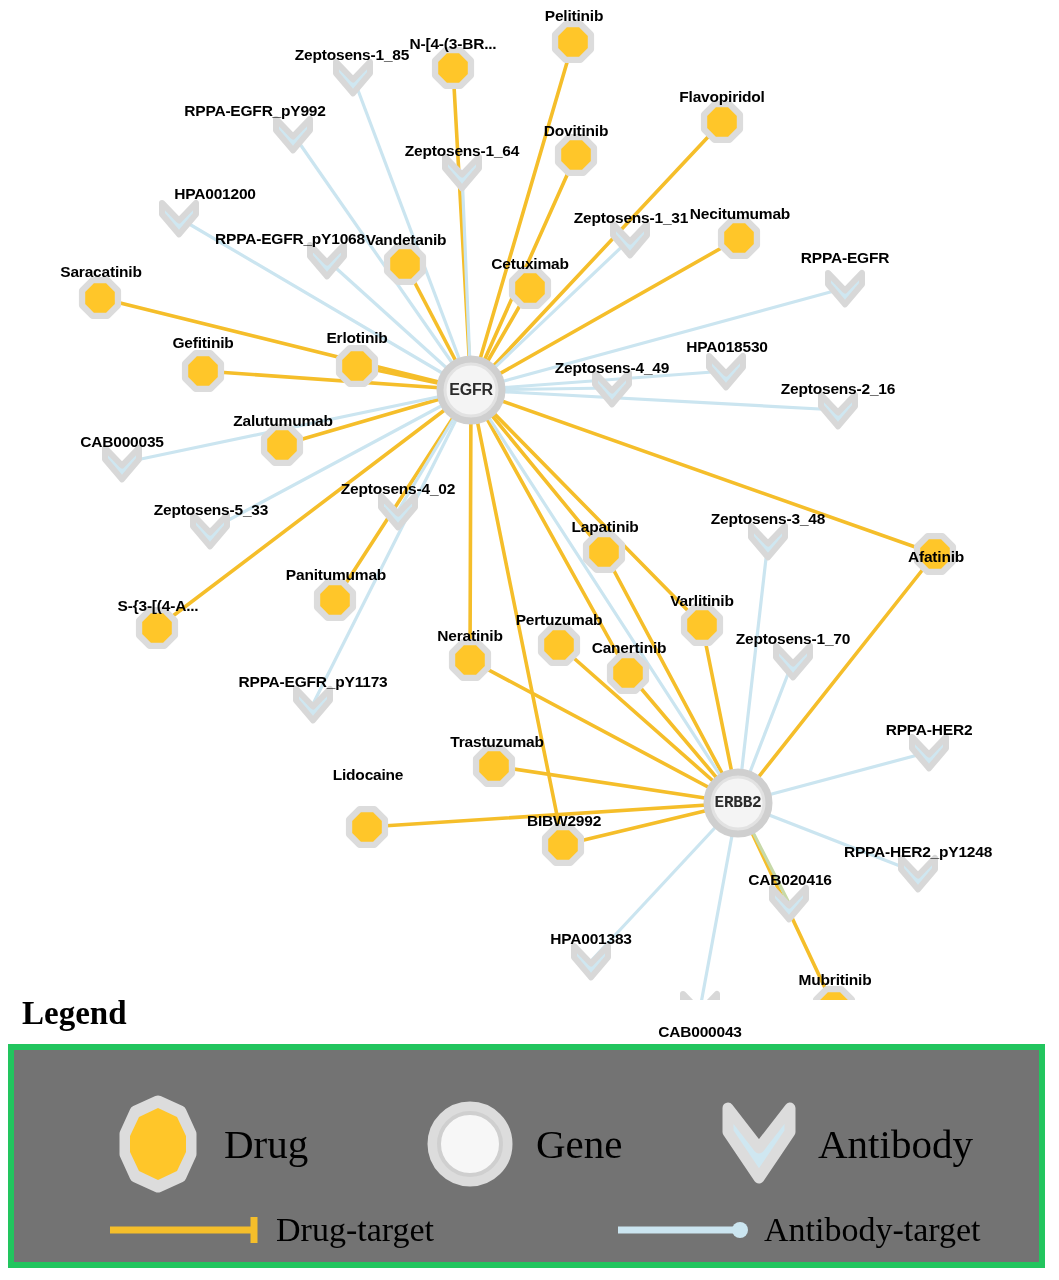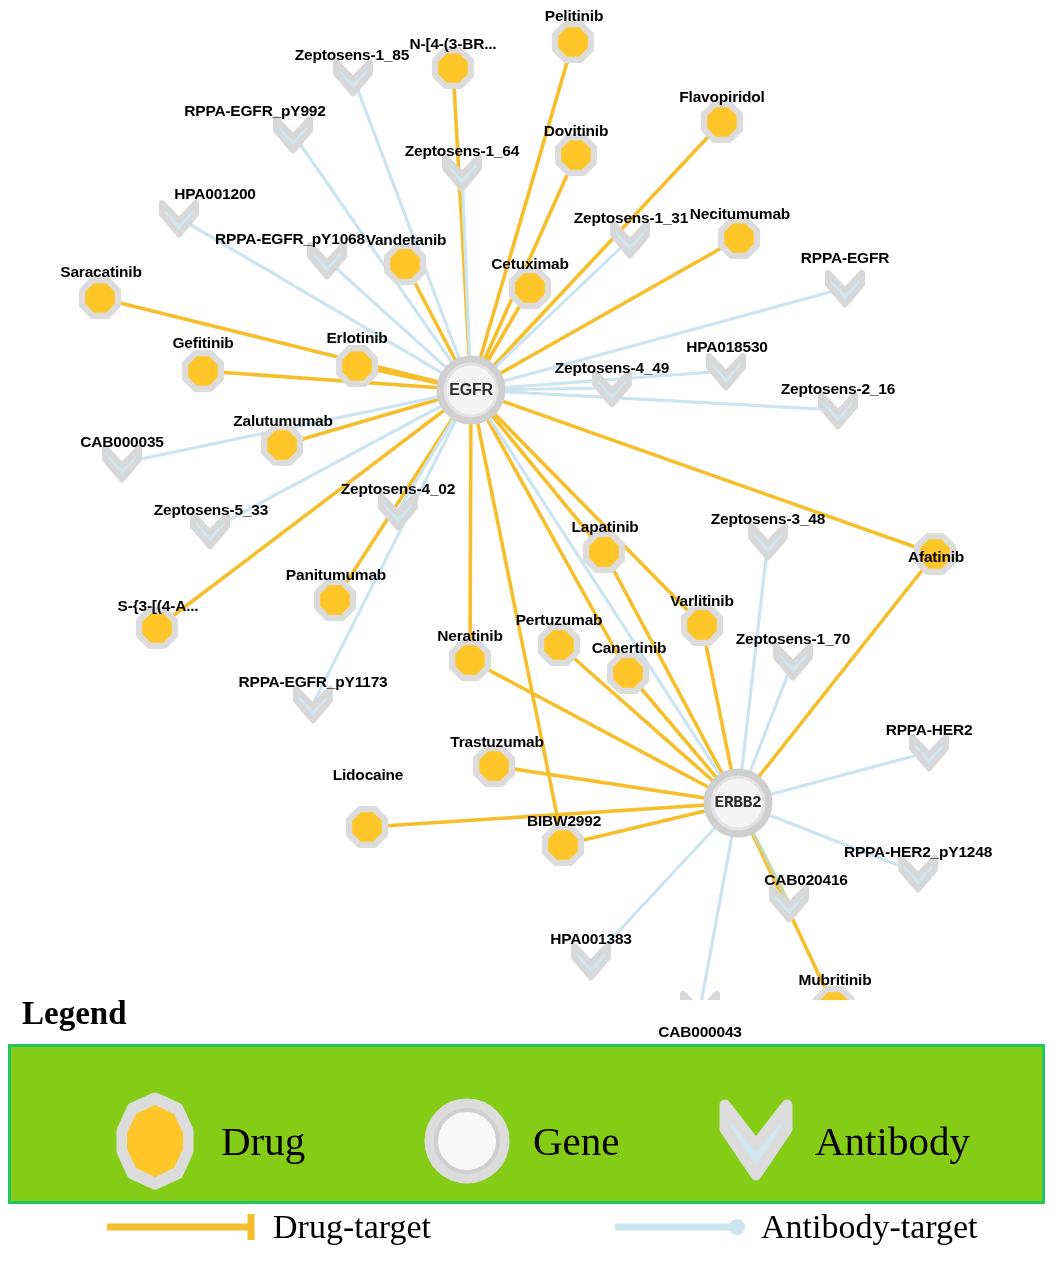--- a/index.html
+++ b/index.html
@@ -45,24 +45,24 @@
     font-family: "Liberation Serif", serif;
     font-size: 33px;
     font-weight: bold;
     color: #000;
   }
   .legend-box {
     position: absolute;
     left: 8px;
     top: 1044px;
     width: 1037px;
-    height: 160px;
-    border: 3px solid #22c55e;
+    height: 224px;
+    border: 6px solid #22c55e;
     box-sizing: border-box;
-    background: #84cc16;
+    background: #737373;
   }
   .legend-row1 {
     position: absolute;
     left: 0;
     top: 38px;
     width: 100%;
     height: 110px;
   }
   .legend-item {
     position: absolute;
@@ -301,21 +301,21 @@
     <div class="node-label" style="left: 612px; top: 368px; text-align: center;">Zeptosens-4_49</div>
     <div class="node-label" style="left: 838px; top: 389px;">Zeptosens-2_16</div>
     <div class="node-label" style="left: 122px; top: 442px;">CAB000035</div>
     <div class="node-label" style="left: 211px; top: 510px;">Zeptosens-5_33</div>
     <div class="node-label" style="left: 398px; top: 489px;">Zeptosens-4_02</div>
     <div class="node-label" style="left: 768px; top: 519px;">Zeptosens-3_48</div>
     <div class="node-label" style="left: 793px; top: 639px;">Zeptosens-1_70</div>
     <div class="node-label" style="left: 313px; top: 682px;">RPPA-EGFR_pY1173</div>
     <div class="node-label" style="left: 929px; top: 730px;">RPPA-HER2</div>
     <div class="node-label" style="left: 918px; top: 852px;">RPPA-HER2_pY1248</div>
-    <div class="node-label" style="left: 790px; top: 880px; margin-left: 16px;">CAB020416</div>
+    <div class="node-label" style="left: 790px; top: 880px;">CAB020416</div>
     <div class="node-label" style="left: 591px; top: 939px;">HPA001383</div>
     <div class="node-label" style="left: 700px; top: 1032px;">CAB000043</div>
     <div class="node-label gene-label" style="left: 471px; top: 390px;">EGFR</div>
     <div class="node-label gene-label" style="left: 738px; top: 803px; font-family: Liberation Mono, monospace;">ERBB2</div>
   </div>
 
 <div class="legend-title">Legend</div>
 
 <div class="legend-box">
   <div class="legend-row1">

